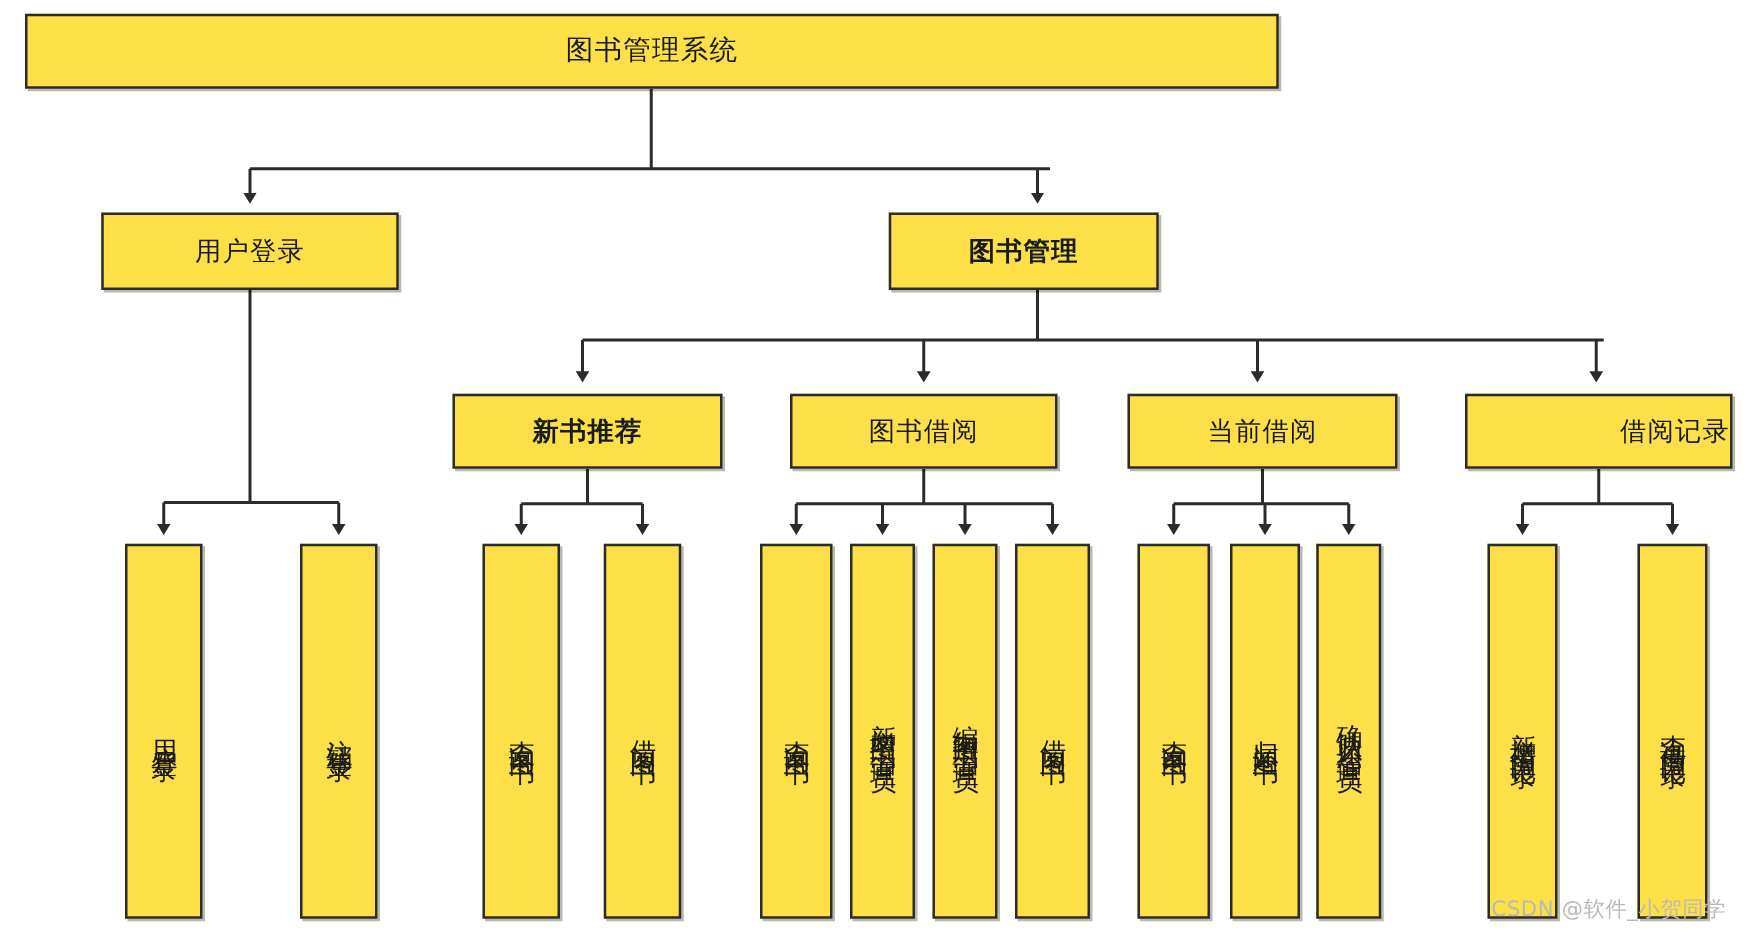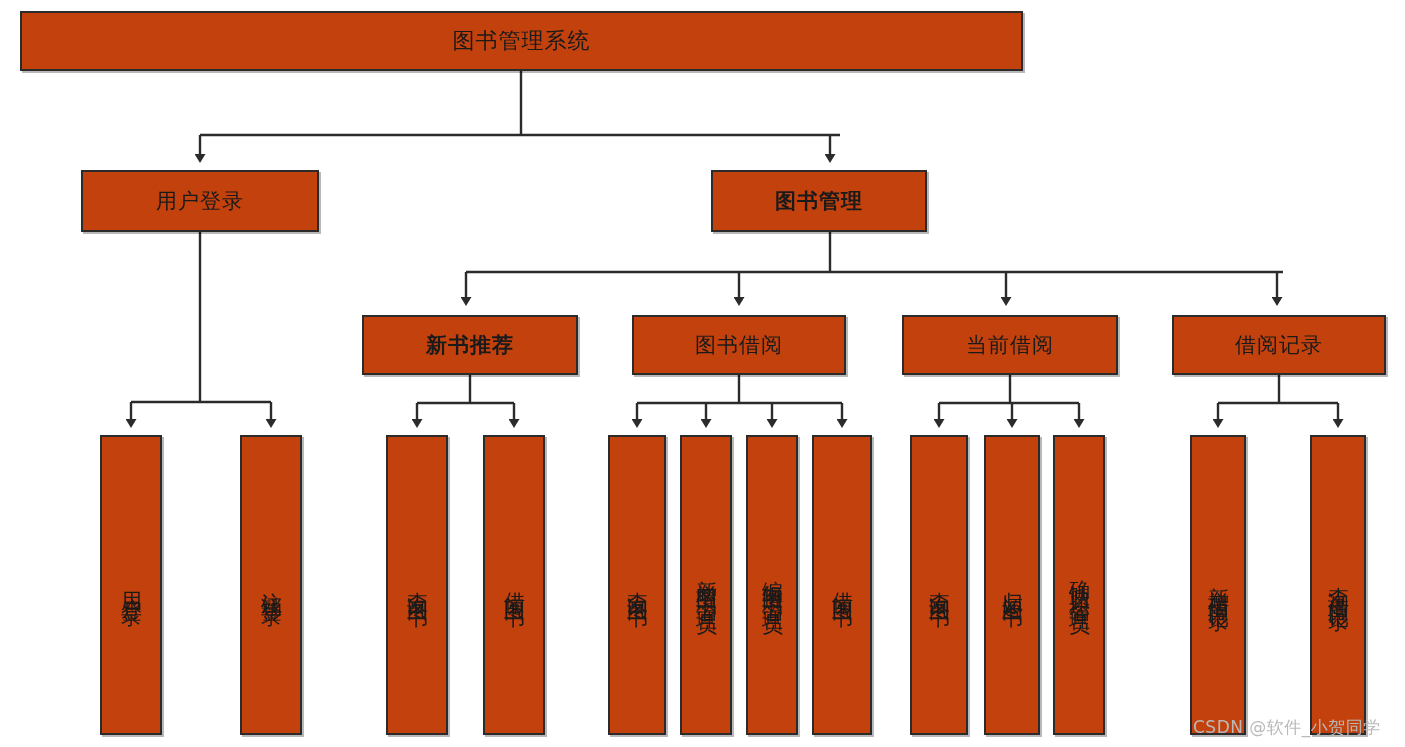--- a/index.html
+++ b/index.html
@@ -21,21 +21,21 @@
   #edges {
     position: absolute;
     left: 0;
     top: 0;
     width: 1405px;
     height: 747px;
   }
   .node {
     position: absolute;
     box-sizing: border-box;
-    background: #c2410c;
+    background: #fde047;
     border: 2px solid #2b2b2b;
     box-shadow: 2px 2px 0 rgba(0,0,0,0.28);
     display: flex;
     align-items: center;
     justify-content: center;
     z-index: 2;
   }
   .node .label {
     color: #1a1a1a;
     font-size: 21px;
@@ -129,21 +129,21 @@
 
   <div class="node" style="left: 362px; top: 315px; width: 216px; height: 60px; font-weight: bold;">
     <span class="label">新书推荐</span>
   </div>
   <div class="node" style="left: 902px; top: 315px; width: 216px; height: 60px;">
     <span class="label">当前借阅</span>
   </div>
   <div class="node" style="left: 632px; top: 315px; width: 214px; height: 60px;">
     <span class="label">图书借阅</span>
   </div>
-  <div class="node" style="left: 1172px; top: 315px; width: 214px; height: 60px;">
+  <div class="node" style="left: 1172px; top: 315px; width: 214px; height: 60px; justify-content: flex-end;">
     <span class="label">借阅记录</span>
   </div>
 
   <div class="node vertical" style="left: 100px; top: 435px; width: 62px; height: 300px;">
     <span class="label">用户登录</span>
   </div>
   <div class="node vertical" style="left: 240px; top: 435px; width: 62px; height: 300px;">
     <span class="label">注销登录</span>
   </div>
   <div class="node vertical" style="left: 386px; top: 435px; width: 62px; height: 300px;">

